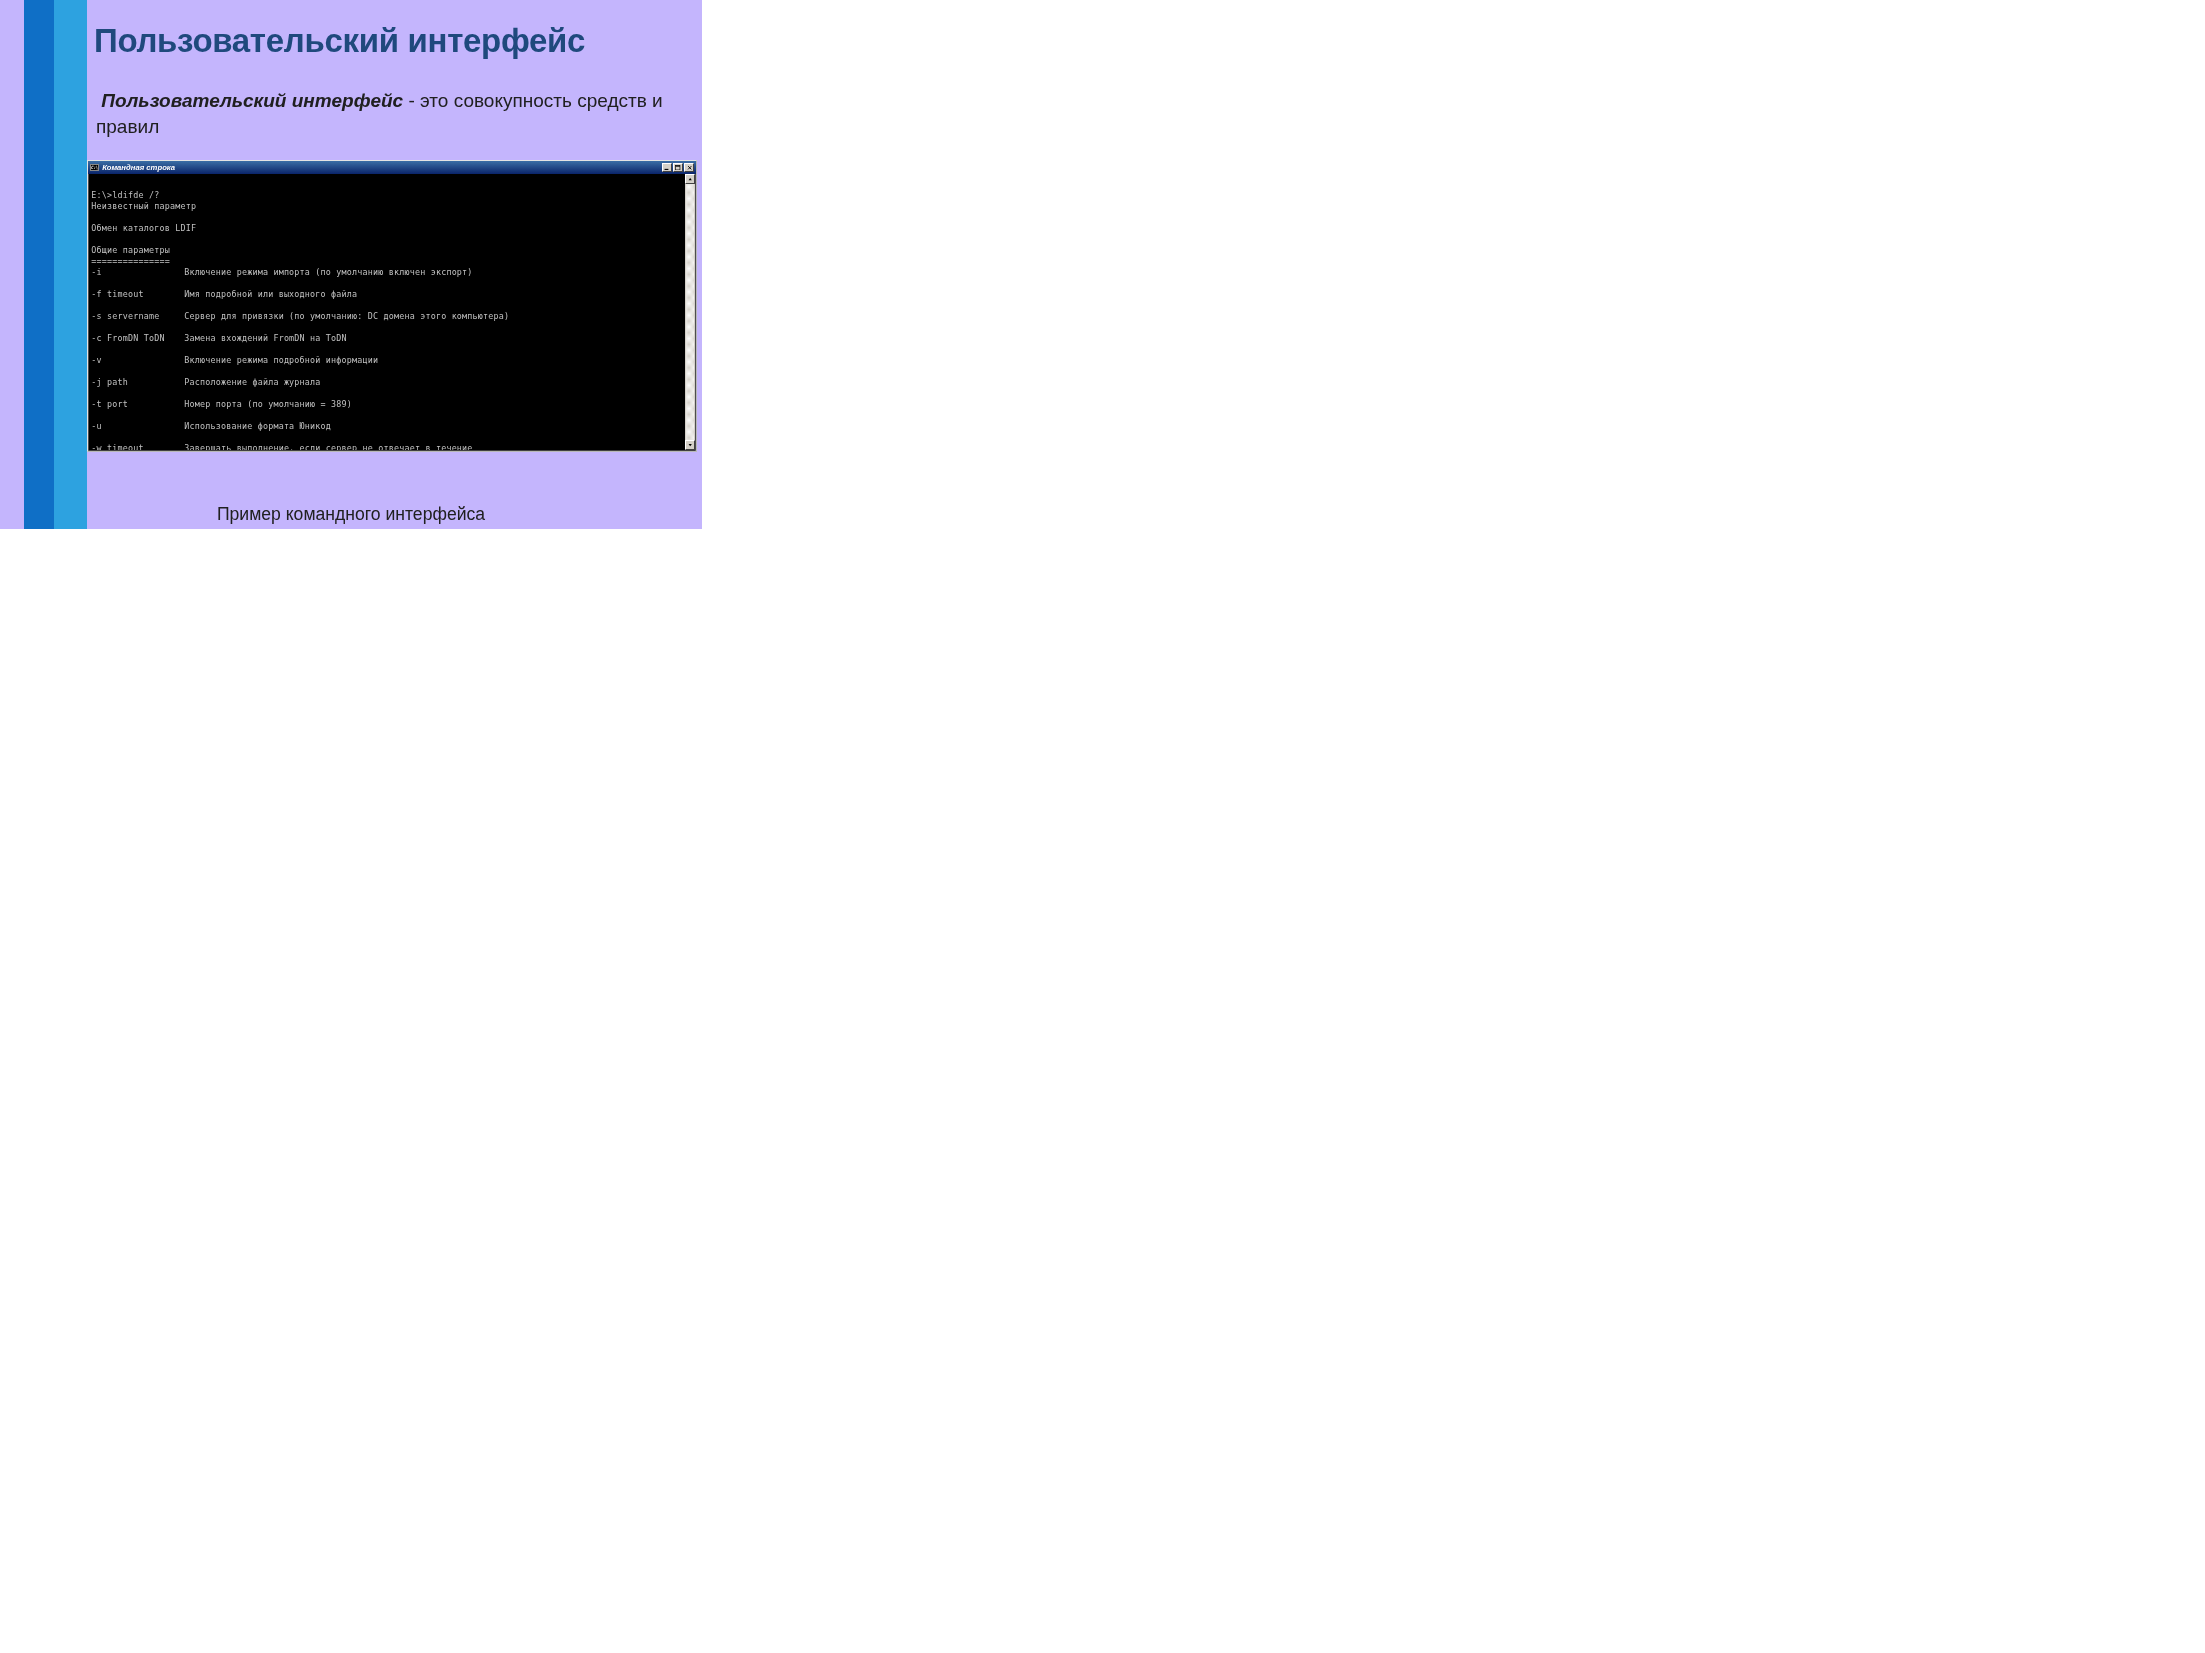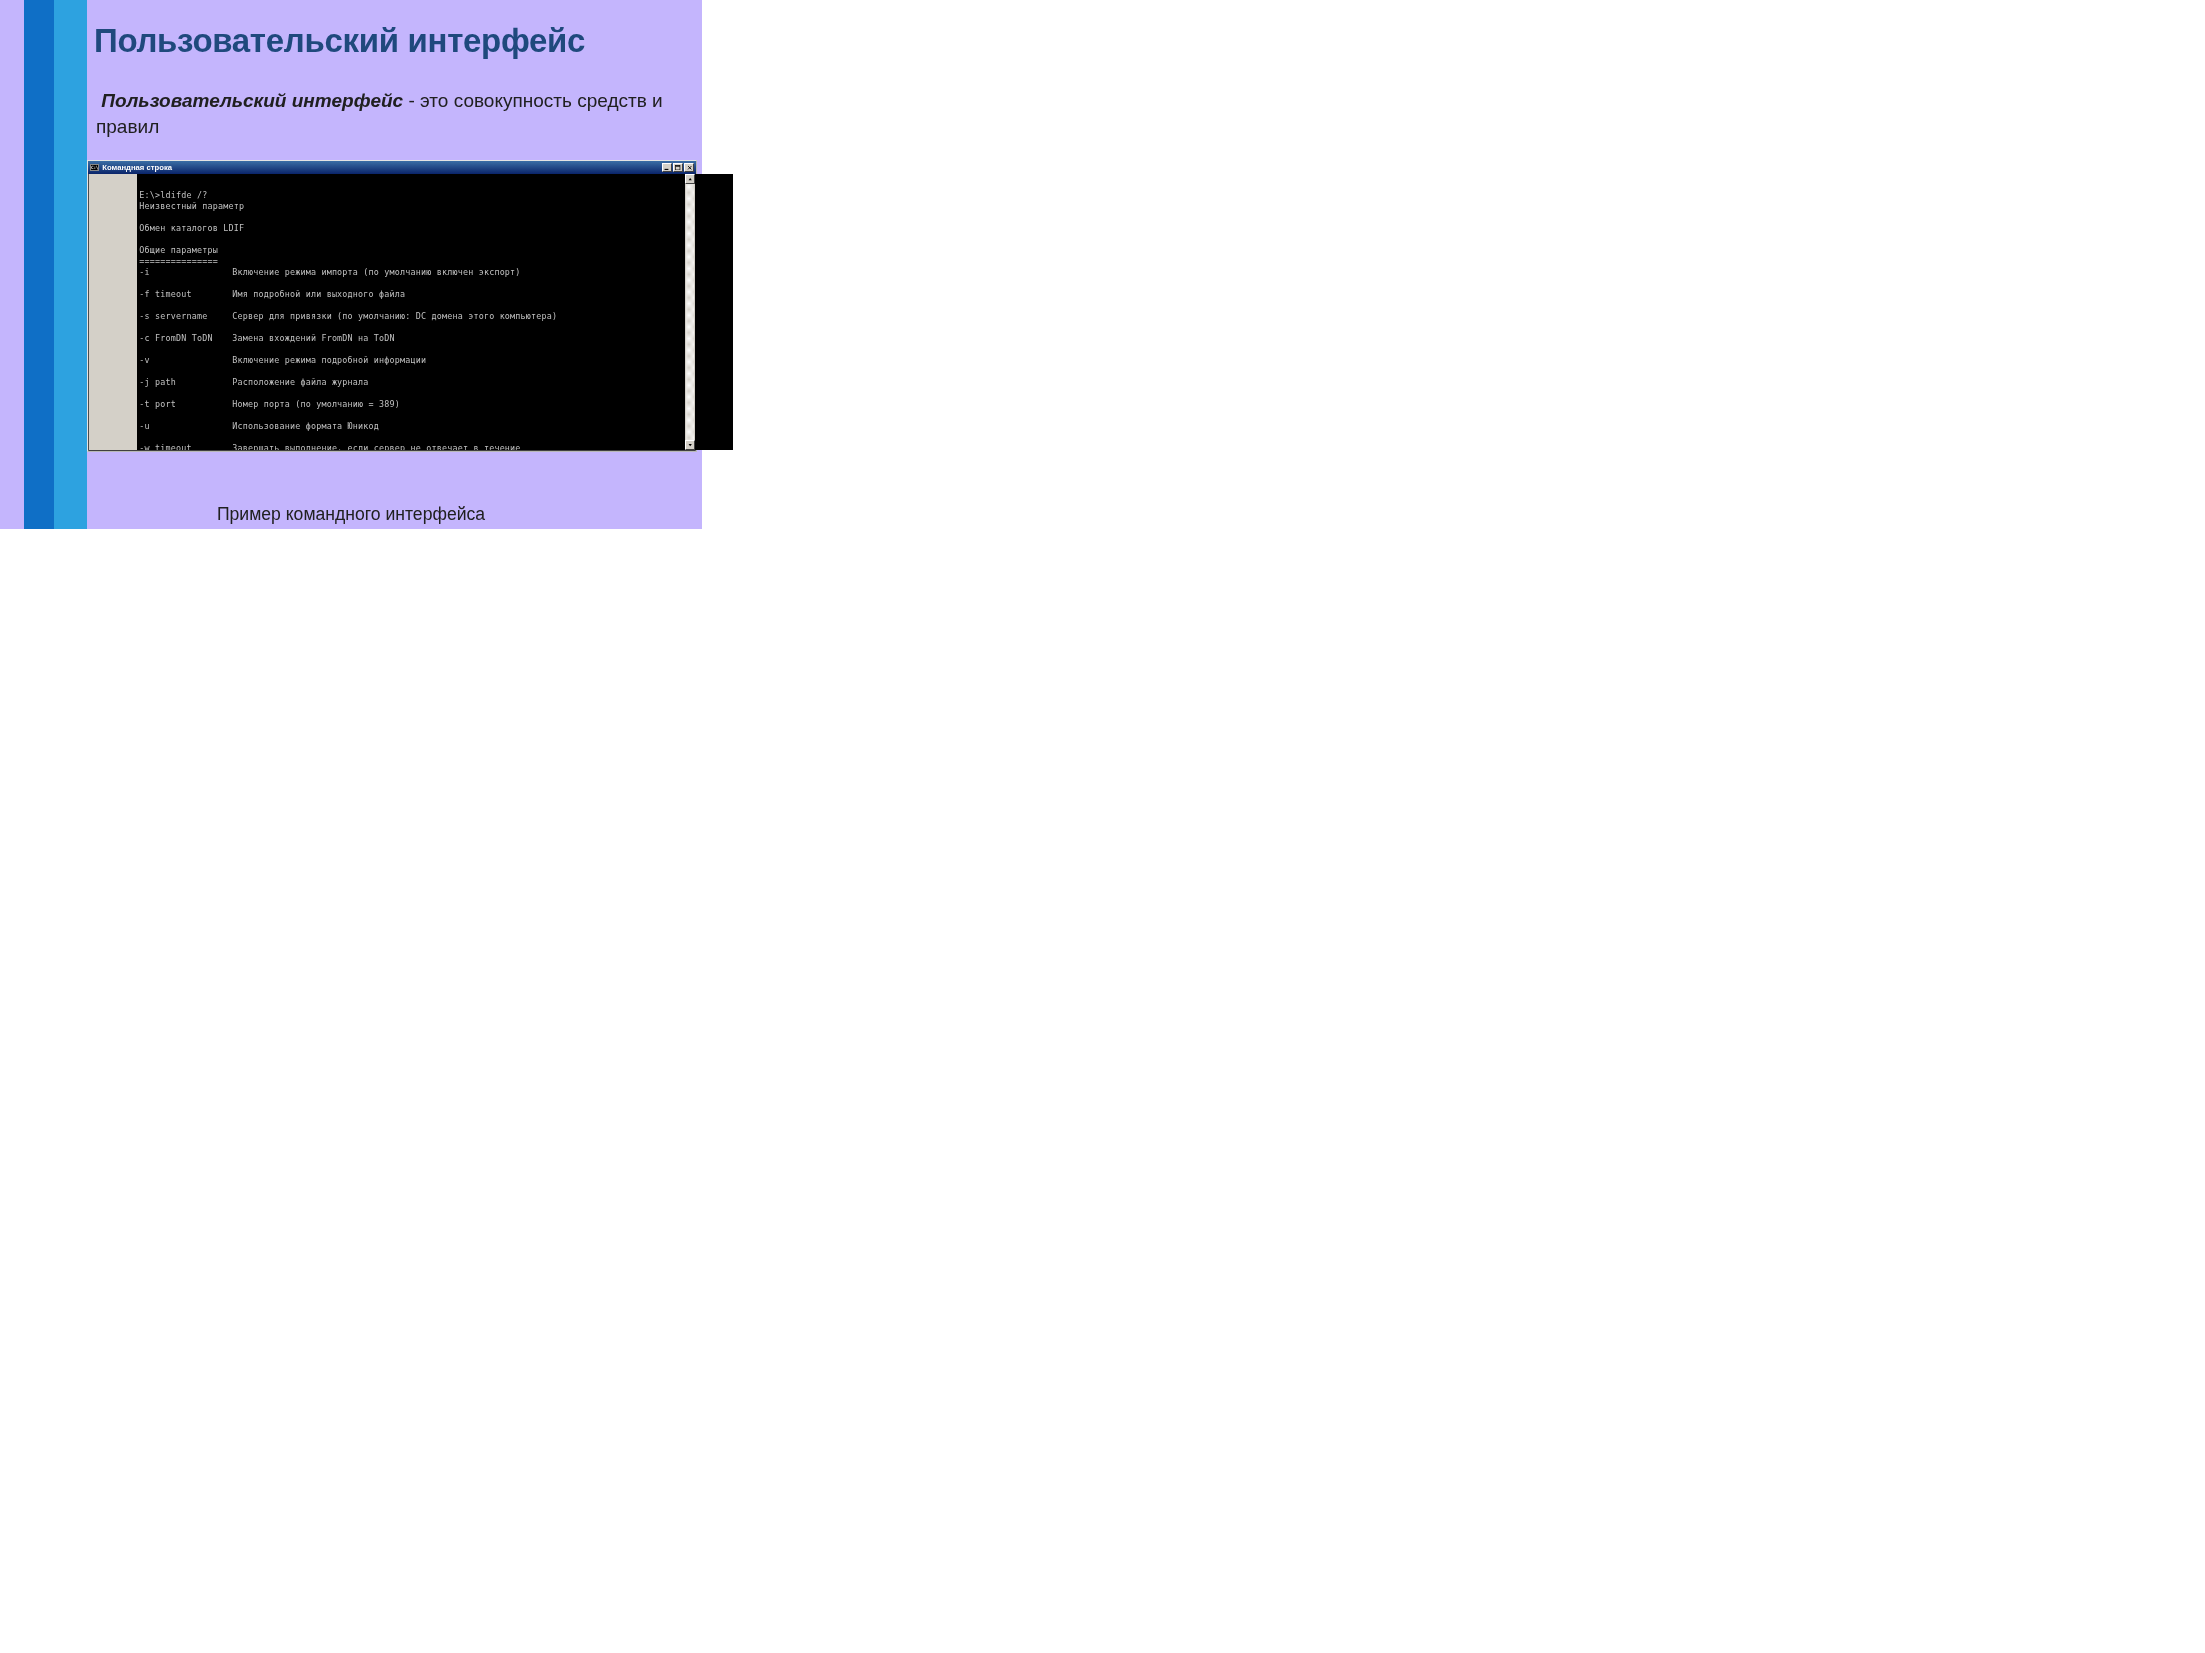--- a/index.html
+++ b/index.html
@@ -87,20 +87,21 @@
   .cmd-titlebar {
     display: flex;
     align-items: center;
     height: 13.2px;
     background: linear-gradient(#3a6ea5, #0a246a);
     color: #ffffff;
     font-family: Tahoma, Verdana, sans-serif;
     font-size: 7.7px;
     font-weight: 700;
     padding: 0 1.7px 0 2.2px;
+    font-style: italic;
   }
   .cmd-titlebar .app-icon {
     width: 8.8px; height: 7.7px;
     background: #000;
     border: 0.6px solid #888;
     margin-right: 3.3px;
     display: flex;
     align-items: center;
     justify-content: center;
     font-family: Consolas, monospace;
@@ -134,21 +135,20 @@
     height: 100%;
     background: #000000;
     color: #c0c0c0;
     font-family: "Lucida Console", Consolas, monospace;
     font-size: 8.4px;
     line-height: 11px;
     white-space: pre;
     padding: 4.4px 3.3px 2.2px 2.2px;
     letter-spacing: 0.2px;
     overflow: hidden;
-    margin-left: 48px;
   }
   .cmd-scrollbar {
     position: absolute;
     top: 0; right: 0;
     width: 10px; height: 100%;
     background: #d4d0c8;
   }
   .sb-btn {
     position: absolute;
     left: 0; width: 10px; height: 10px;

